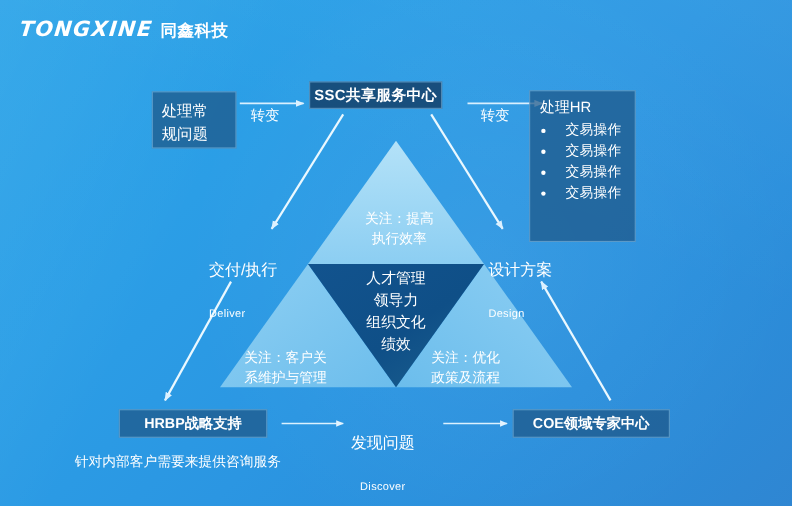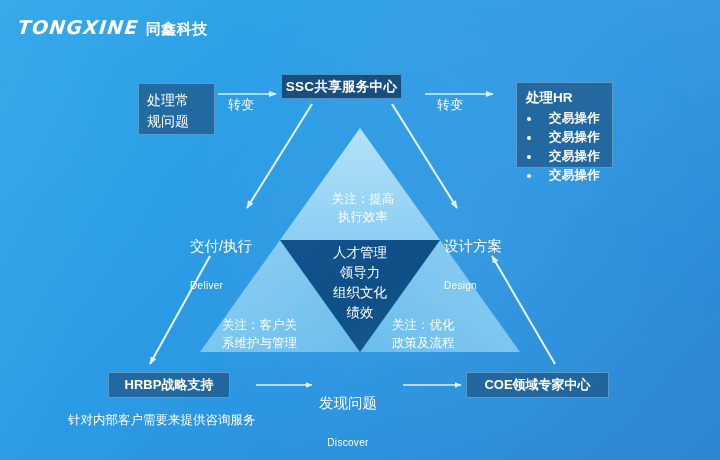--- a/index.html
+++ b/index.html
@@ -93,48 +93,47 @@
     display: flex;
     align-items: center;
     justify-content: center;
     font-size: 13.5px;
     font-weight: 700;
     letter-spacing: 0.3px;
     background: rgba(22, 72, 116, 0.92);
     border-color: rgba(150, 210, 248, 0.5);
   }
   #box-hr {
-    left: 516px;
+    left: 481px;
     top: 82px;
     width: 97px;
-    height: 86px;
+    height: 138px;
     padding: 6px 4px 0 9px;
     font-size: 13px;
     line-height: 18px;
-    font-weight: bold;
   }
   #box-hr .hr-title {
     font-size: 13.5px;
     margin-bottom: 2px;
   }
   #box-hr ul {
     margin: 0;
     padding-left: 15px;
     list-style: disc;
   }
   #box-hr li {
     font-size: 12.5px;
     line-height: 19px;
     letter-spacing: 0.2px;
     text-align: center;
   }
   #box-hrbp {
     left: 108px;
     top: 372px;
-    width: 122px;
+    width: 135px;
     height: 26px;
     display: flex;
     align-items: center;
     justify-content: center;
     font-size: 13px;
     font-weight: 700;
   }
   #box-coe {
     left: 466px;
     top: 372px;

